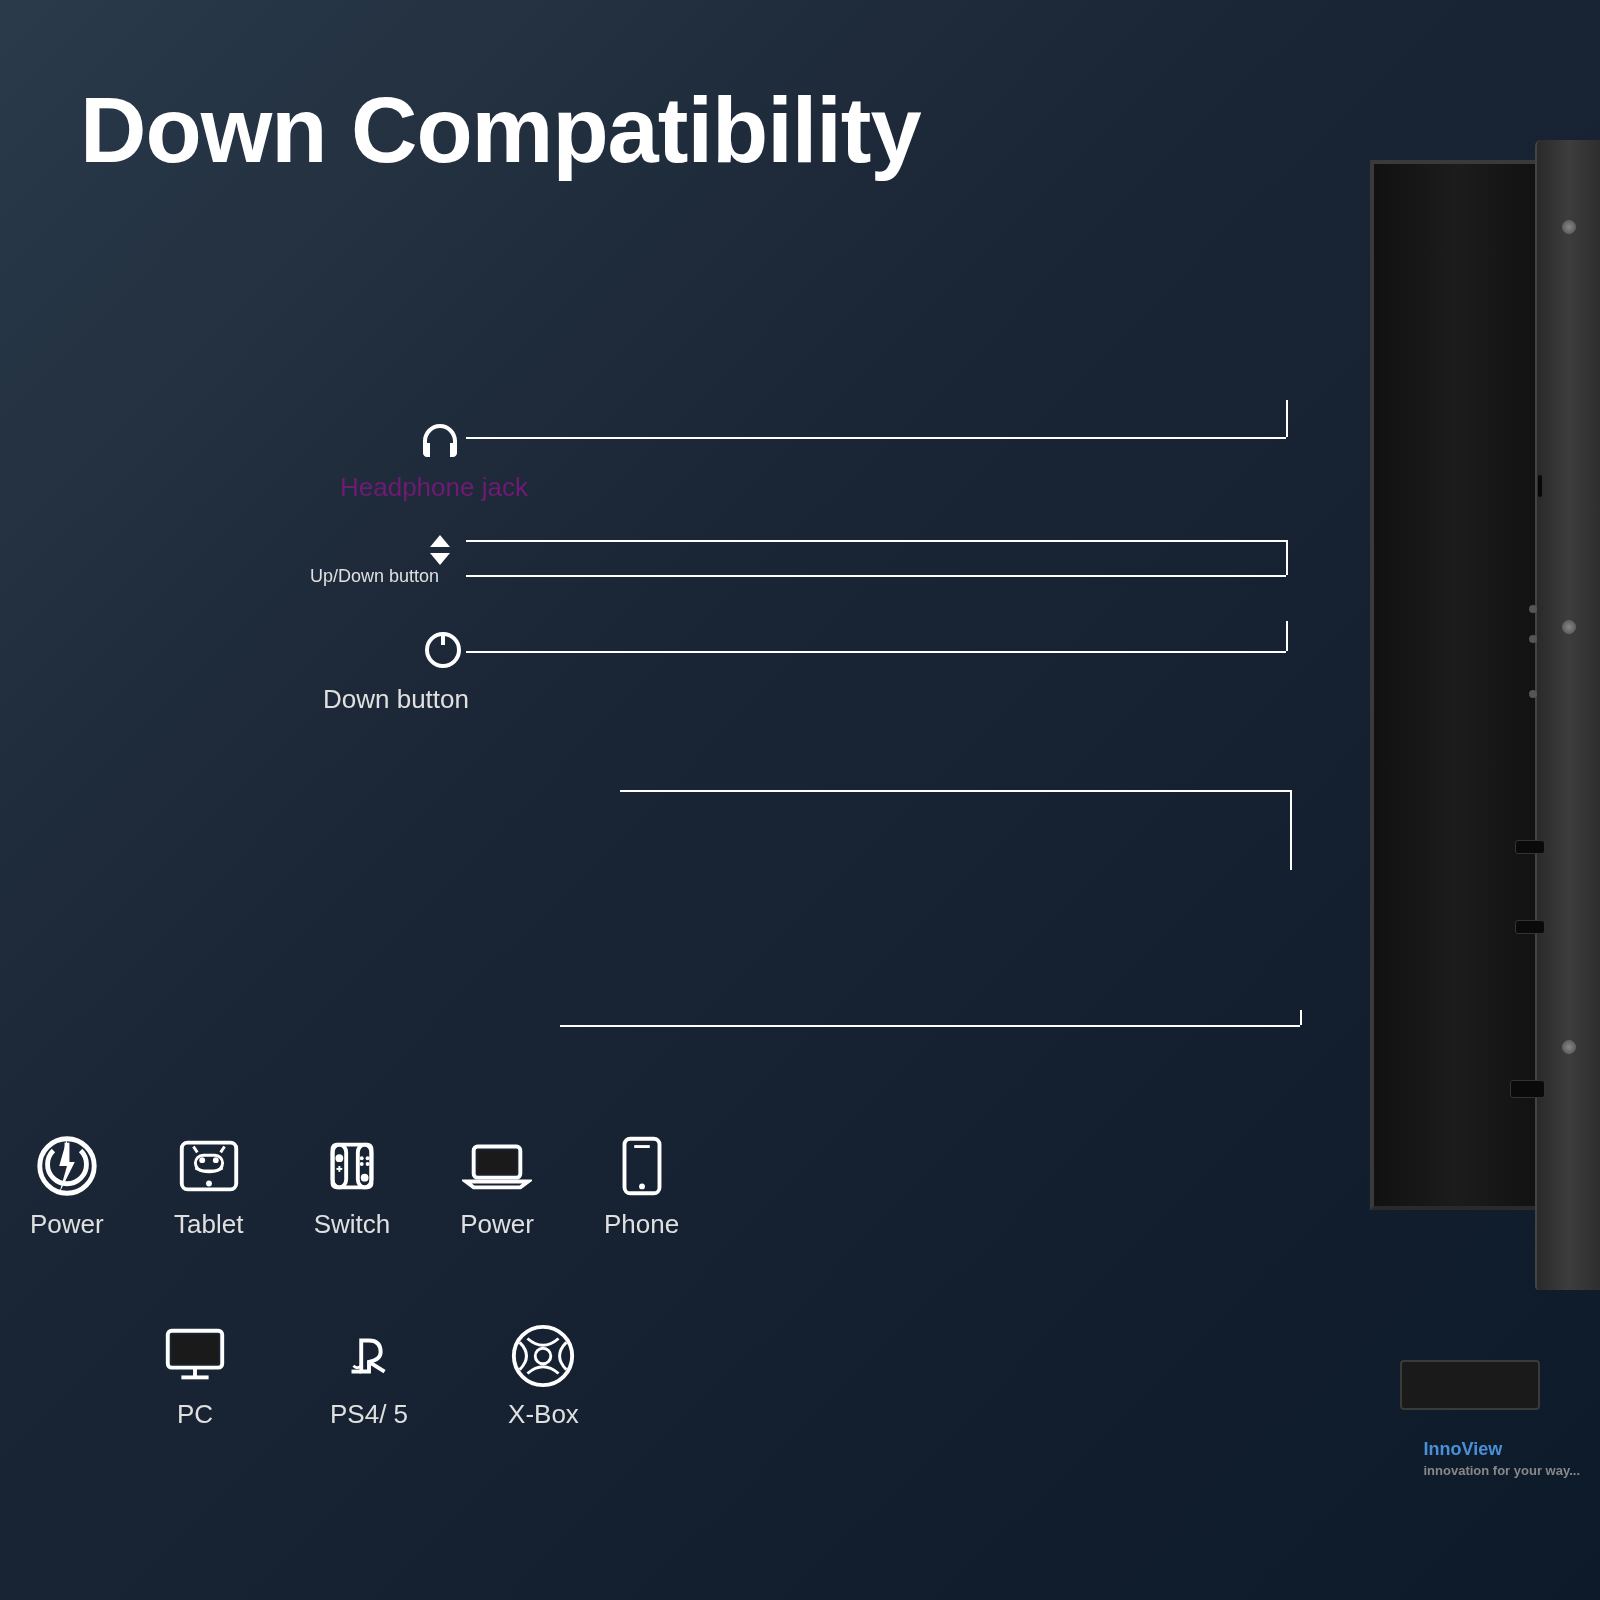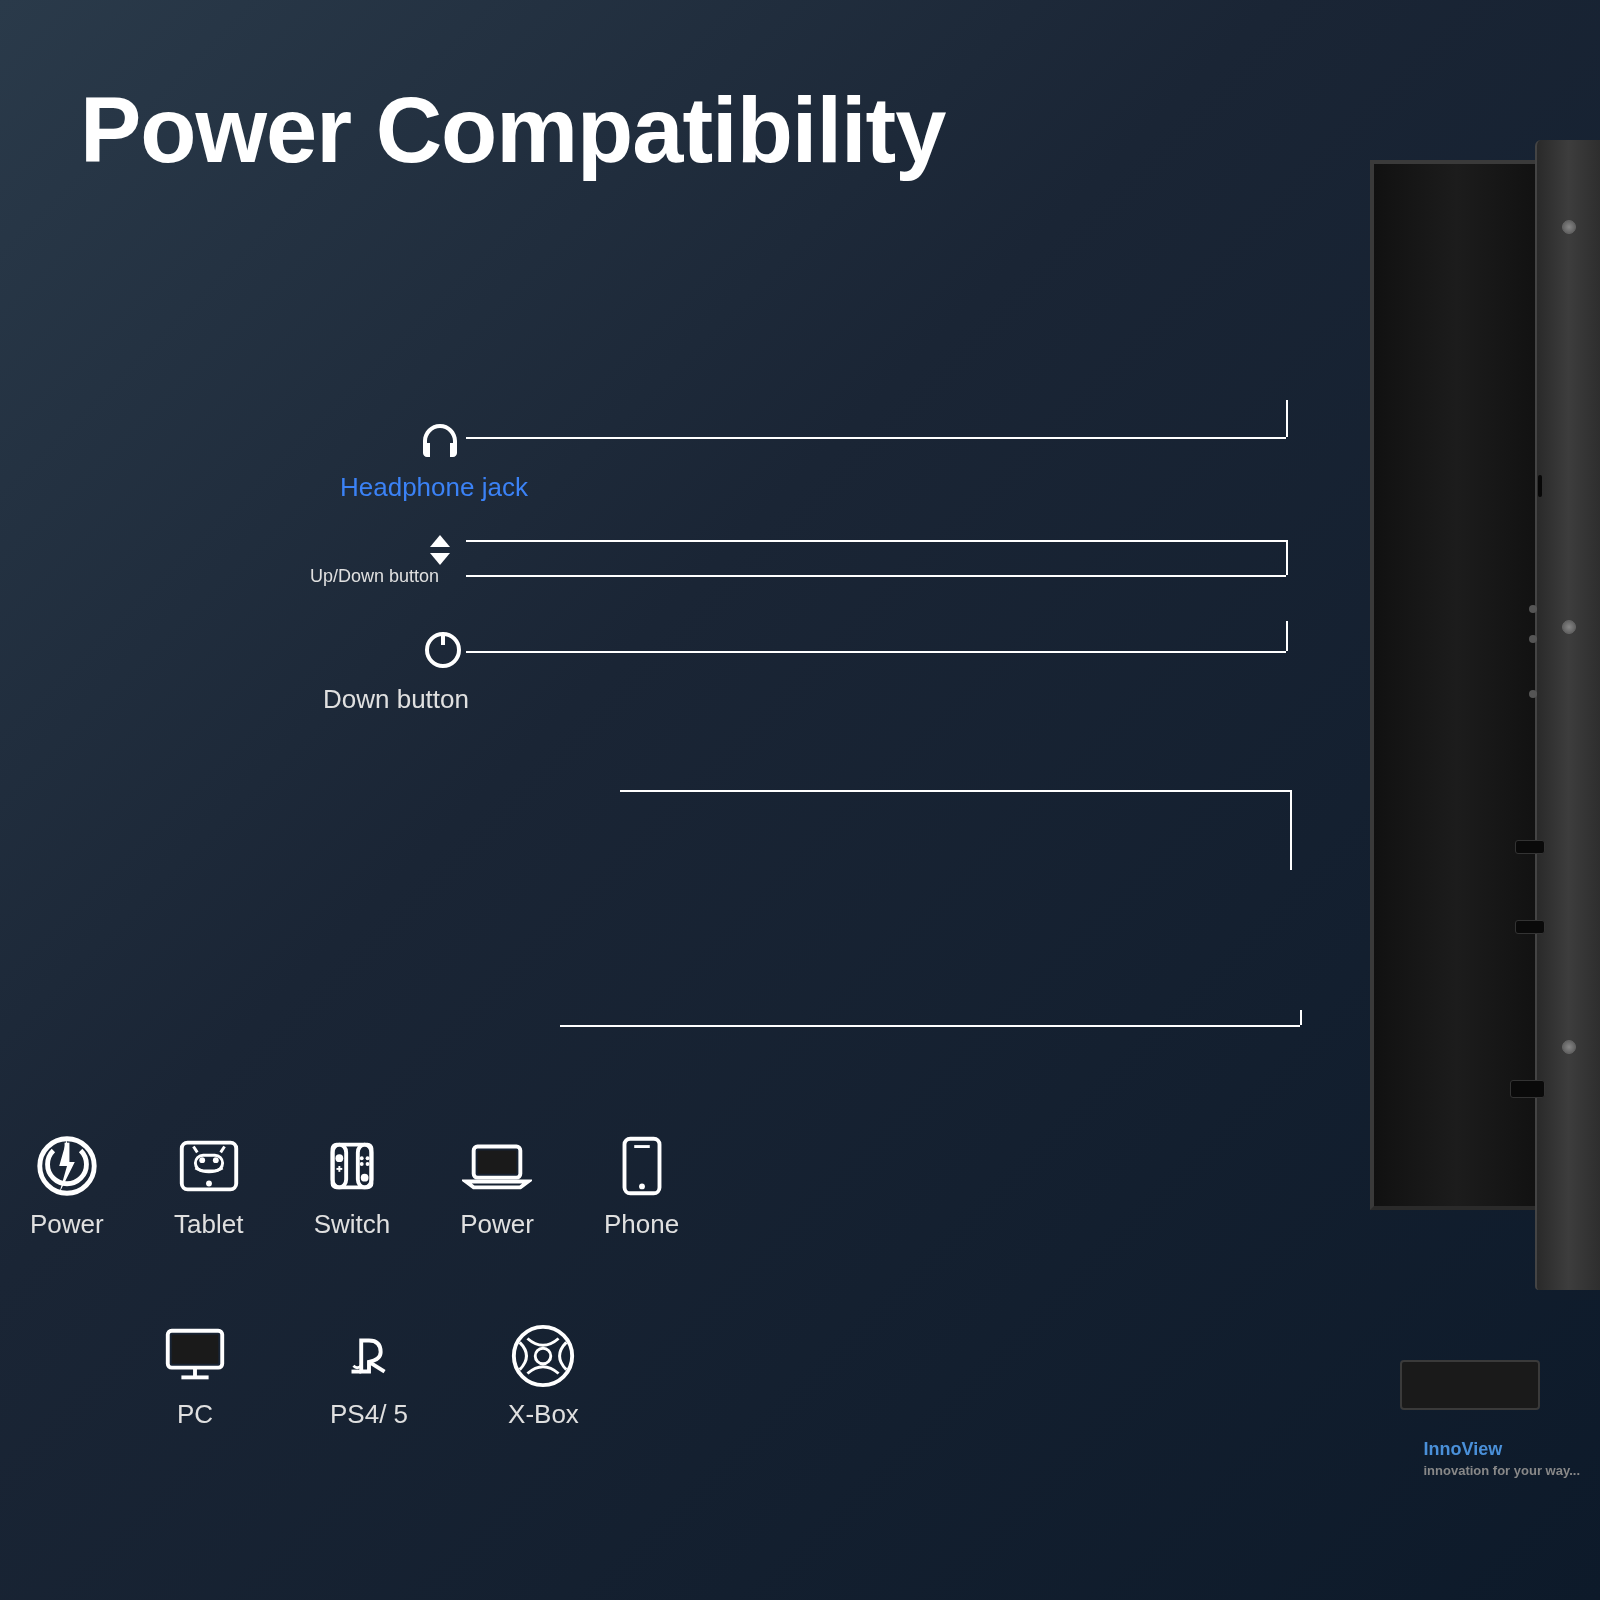--- a/index.html
+++ b/index.html
@@ -161,21 +161,21 @@
       background: #0a0a0a;
       border: 1px solid #333;
       border-radius: 3px;
     }
   </style>
 </head>
 <body>
 
 <div class="main-container">
 
-  <div class="title">Power Compatibility</div>
+  <div class="title">Down Compatibility</div>
 
   <div class="monitor-visual">
 
     <div class="panel-main">
       
     </div>
 
     <div class="panel-rail">
 
       <div class="screw" style="top: 80px; left: 25px;"></div>
@@ -197,21 +197,21 @@
     <div class="stand-arm"></div>
   </div>
 
   <div style="position:absolute; left:415px; top:418px;">
     
     <svg width="50" height="50" viewBox="0 0 50 50" fill="white">
       <path d="M25 6C15.6 6 8 13.6 8 23v12c0 2.2 1.8 4 4 4h3V25h-3v-2C12 16.3 17.9 10 25 10s13 6.3 13 13v2h-3v14h3c2.2 0 4-1.8 4-4V23C42 13.6 34.4 6 25 6z"></path>
     </svg>
   </div>
 
-  <div style="position:absolute; left:340px; top:472px; color:#3b82f6; font-size:26px;">Headphone jack</div>
+  <div style="position:absolute; left:340px; top:472px; color:#701a75; font-size:26px;">Headphone jack</div>
 
   <div style="position:absolute; left:466px; top:437px; width:820px; height:1.5px; background:#fff;"></div>
 
   <div style="position:absolute; left:1286px; top:400px; width:1.5px; height:37px; background:#fff;"></div>
 
   <div style="position:absolute; left:415px; top:525px;">
     <svg width="50" height="50" viewBox="0 0 50 50" fill="white">
       <polygon points="25,10 35,22 15,22"></polygon>
       <polygon points="25,40 35,28 15,28"></polygon>
     </svg>

